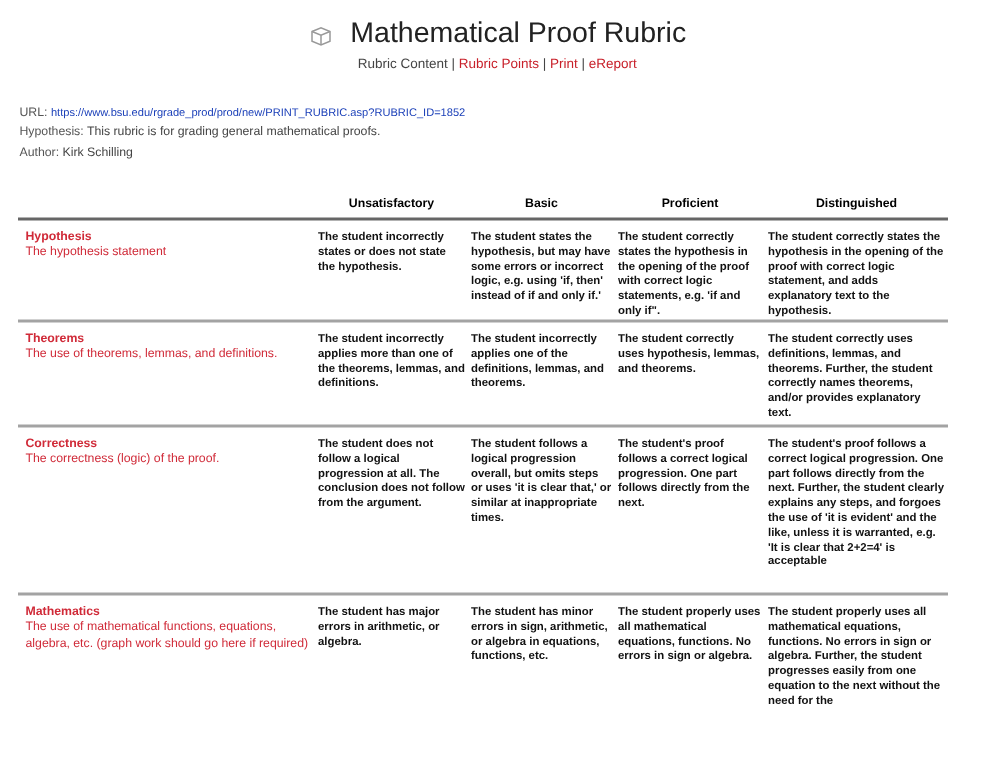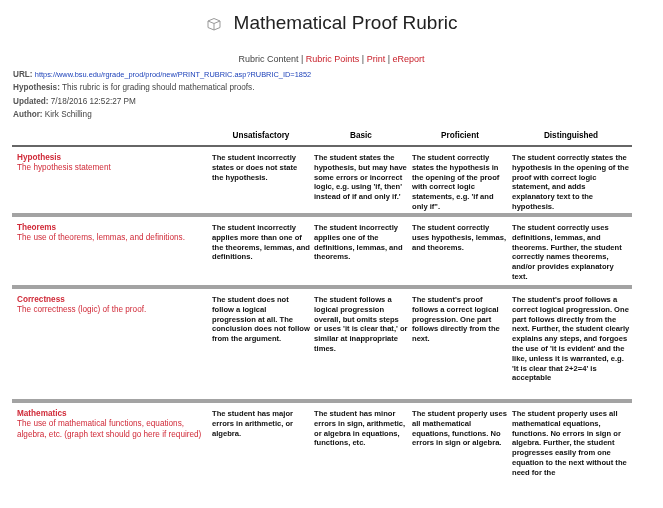--- a/index.html
+++ b/index.html
@@ -4,37 +4,37 @@
 <style>
   html, body { margin: 0; padding: 0; background: #ffffff; }
   body {
     width: 663px; height: 508px; overflow: hidden; position: relative;
     font-family: "Liberation Sans", sans-serif; color: #000;
   }
   .header { position: absolute; top: 12px; left: 0; width: 663px; text-align: center; }
   .title-row { display: flex; justify-content: center; align-items: center; gap: 12px; }
   .title { font-size: 19px; color: #222; }
   .cube-icon { width: 16px; height: 14px; display: inline-block; margin-top: 2px; }
-  .subnav { font-size: 9px; color: #444; margin-top: 20px; }
+  .subnav { font-size: 9px; color: #444; margin-top: 3px; }
   .subnav a { color: #c8202a; text-decoration: none; }
   .subnav .plain { color: #444; }
   .meta { position: absolute; left: 13px; top: 68px; font-size: 8.2px; color: #444; line-height: 13.4px; }
-  .meta b { color: #555; font-weight: bold; }
+  .meta b { color: #555; font-weight: normal; }
   .meta a { color: #1a3fb8; text-decoration: none; font-size: 7.4px; }
   table.rubric {
     position: absolute; left: 12px; top: 128px; width: 620px;
     border-collapse: collapse; table-layout: fixed;
   }
   table.rubric th {
     font-size: 8.2px; font-weight: bold; text-align: center; padding: 3px 2px 5px 2px;
     border-bottom: 2px solid #666;
   }
   table.rubric td {
     vertical-align: top; font-size: 7.6px; line-height: 9.8px; padding: 6px 2px 0 2px;
-    border-bottom: 4px solid #a3a3a3; font-weight: bold; color: #111;
+    border-bottom: 2px solid #a3a3a3; font-weight: bold; color: #111;
   }
   table.rubric td.crit { font-weight: normal; padding-left: 5px; }
   .crit-name { color: #d02a38; font-weight: bold; font-size: 8.2px; line-height: 10px; }
   .crit-desc { color: #d02a38; font-size: 8.2px; line-height: 10.6px; }
   tr.r1 td { height: 60px; }
   tr.r2 td { height: 62px; }
   tr.r3 td { height: 104px; }
   tr.r4 td { height: 110px; border-bottom: none; }
 </style>
 </head>
@@ -50,22 +50,21 @@
     </span>
     <span class="title">Mathematical Proof Rubric</span>
   </div>
   <div class="subnav">
     <span class="plain">Rubric Content</span><span class="plain"> | </span><a href="#">Rubric Points</a><span class="plain"> | </span><a href="#">Print</a><span class="plain"> | </span><a href="#">eReport</a>
   </div>
 </div>
 
 <div class="meta">
   <div><b>URL:</b> <a href="#">https://www.bsu.edu/rgrade_prod/prod/new/PRINT_RUBRIC.asp?RUBRIC_ID=1852</a></div>
-  <div><b>Hypothesis:</b> <span>This rubric is for grading should mathematical proofs.</span></div>
-  <div><b>Updated:</b> <span>7/18/2016 12:52:27 PM</span></div>
+  <div><b>Hypothesis:</b> <span>This rubric is for grading general mathematical proofs.</span></div>
   <div><b>Author:</b> <span>Kirk Schilling</span></div>
 </div>
 
 <table class="rubric">
   <colgroup>
     <col style="width:198px">
       <col style="width:102px">
       <col style="width:98px">
       <col style="width:100px">
       <col style="width:122px">
@@ -106,21 +105,21 @@
         <div class="crit-desc">The correctness (logic) of the proof.</div>
       </td>
       <td>The student does not follow a logical progression at all. The conclusion does not follow from the argument.</td>
       <td>The student follows a logical progression overall, but omits steps or uses 'it is clear that,' or similar at inappropriate times.</td>
       <td>The student's proof follows a correct logical progression. One part follows directly from the next.</td>
       <td>The student's proof follows a correct logical progression. One part follows directly from the next. Further, the student clearly explains any steps, and forgoes the use of 'it is evident' and the like, unless it is warranted, e.g. 'It is clear that 2+2=4' is acceptable</td>
     </tr>
     <tr class="r4">
       <td class="crit">
         <div class="crit-name">Mathematics</div>
-        <div class="crit-desc">The use of mathematical functions, equations, algebra, etc. (graph text should go here if required)</div>
+        <div class="crit-desc">The use of mathematical functions, equations, algebra, etc. (graph work should go here if required)</div>
       </td>
       <td>The student has major errors in arithmetic, or algebra.</td>
       <td>The student has minor errors in sign, arithmetic, or algebra in equations, functions, etc.</td>
       <td>The student properly uses all mathematical equations, functions. No errors in sign or algebra.</td>
       <td>The student properly uses all mathematical equations, functions. No errors in sign or algebra. Further, the student progresses easily from one equation to the next without the need for the</td>
     </tr>
   </tbody>
 </table>
 
 </body></html>

